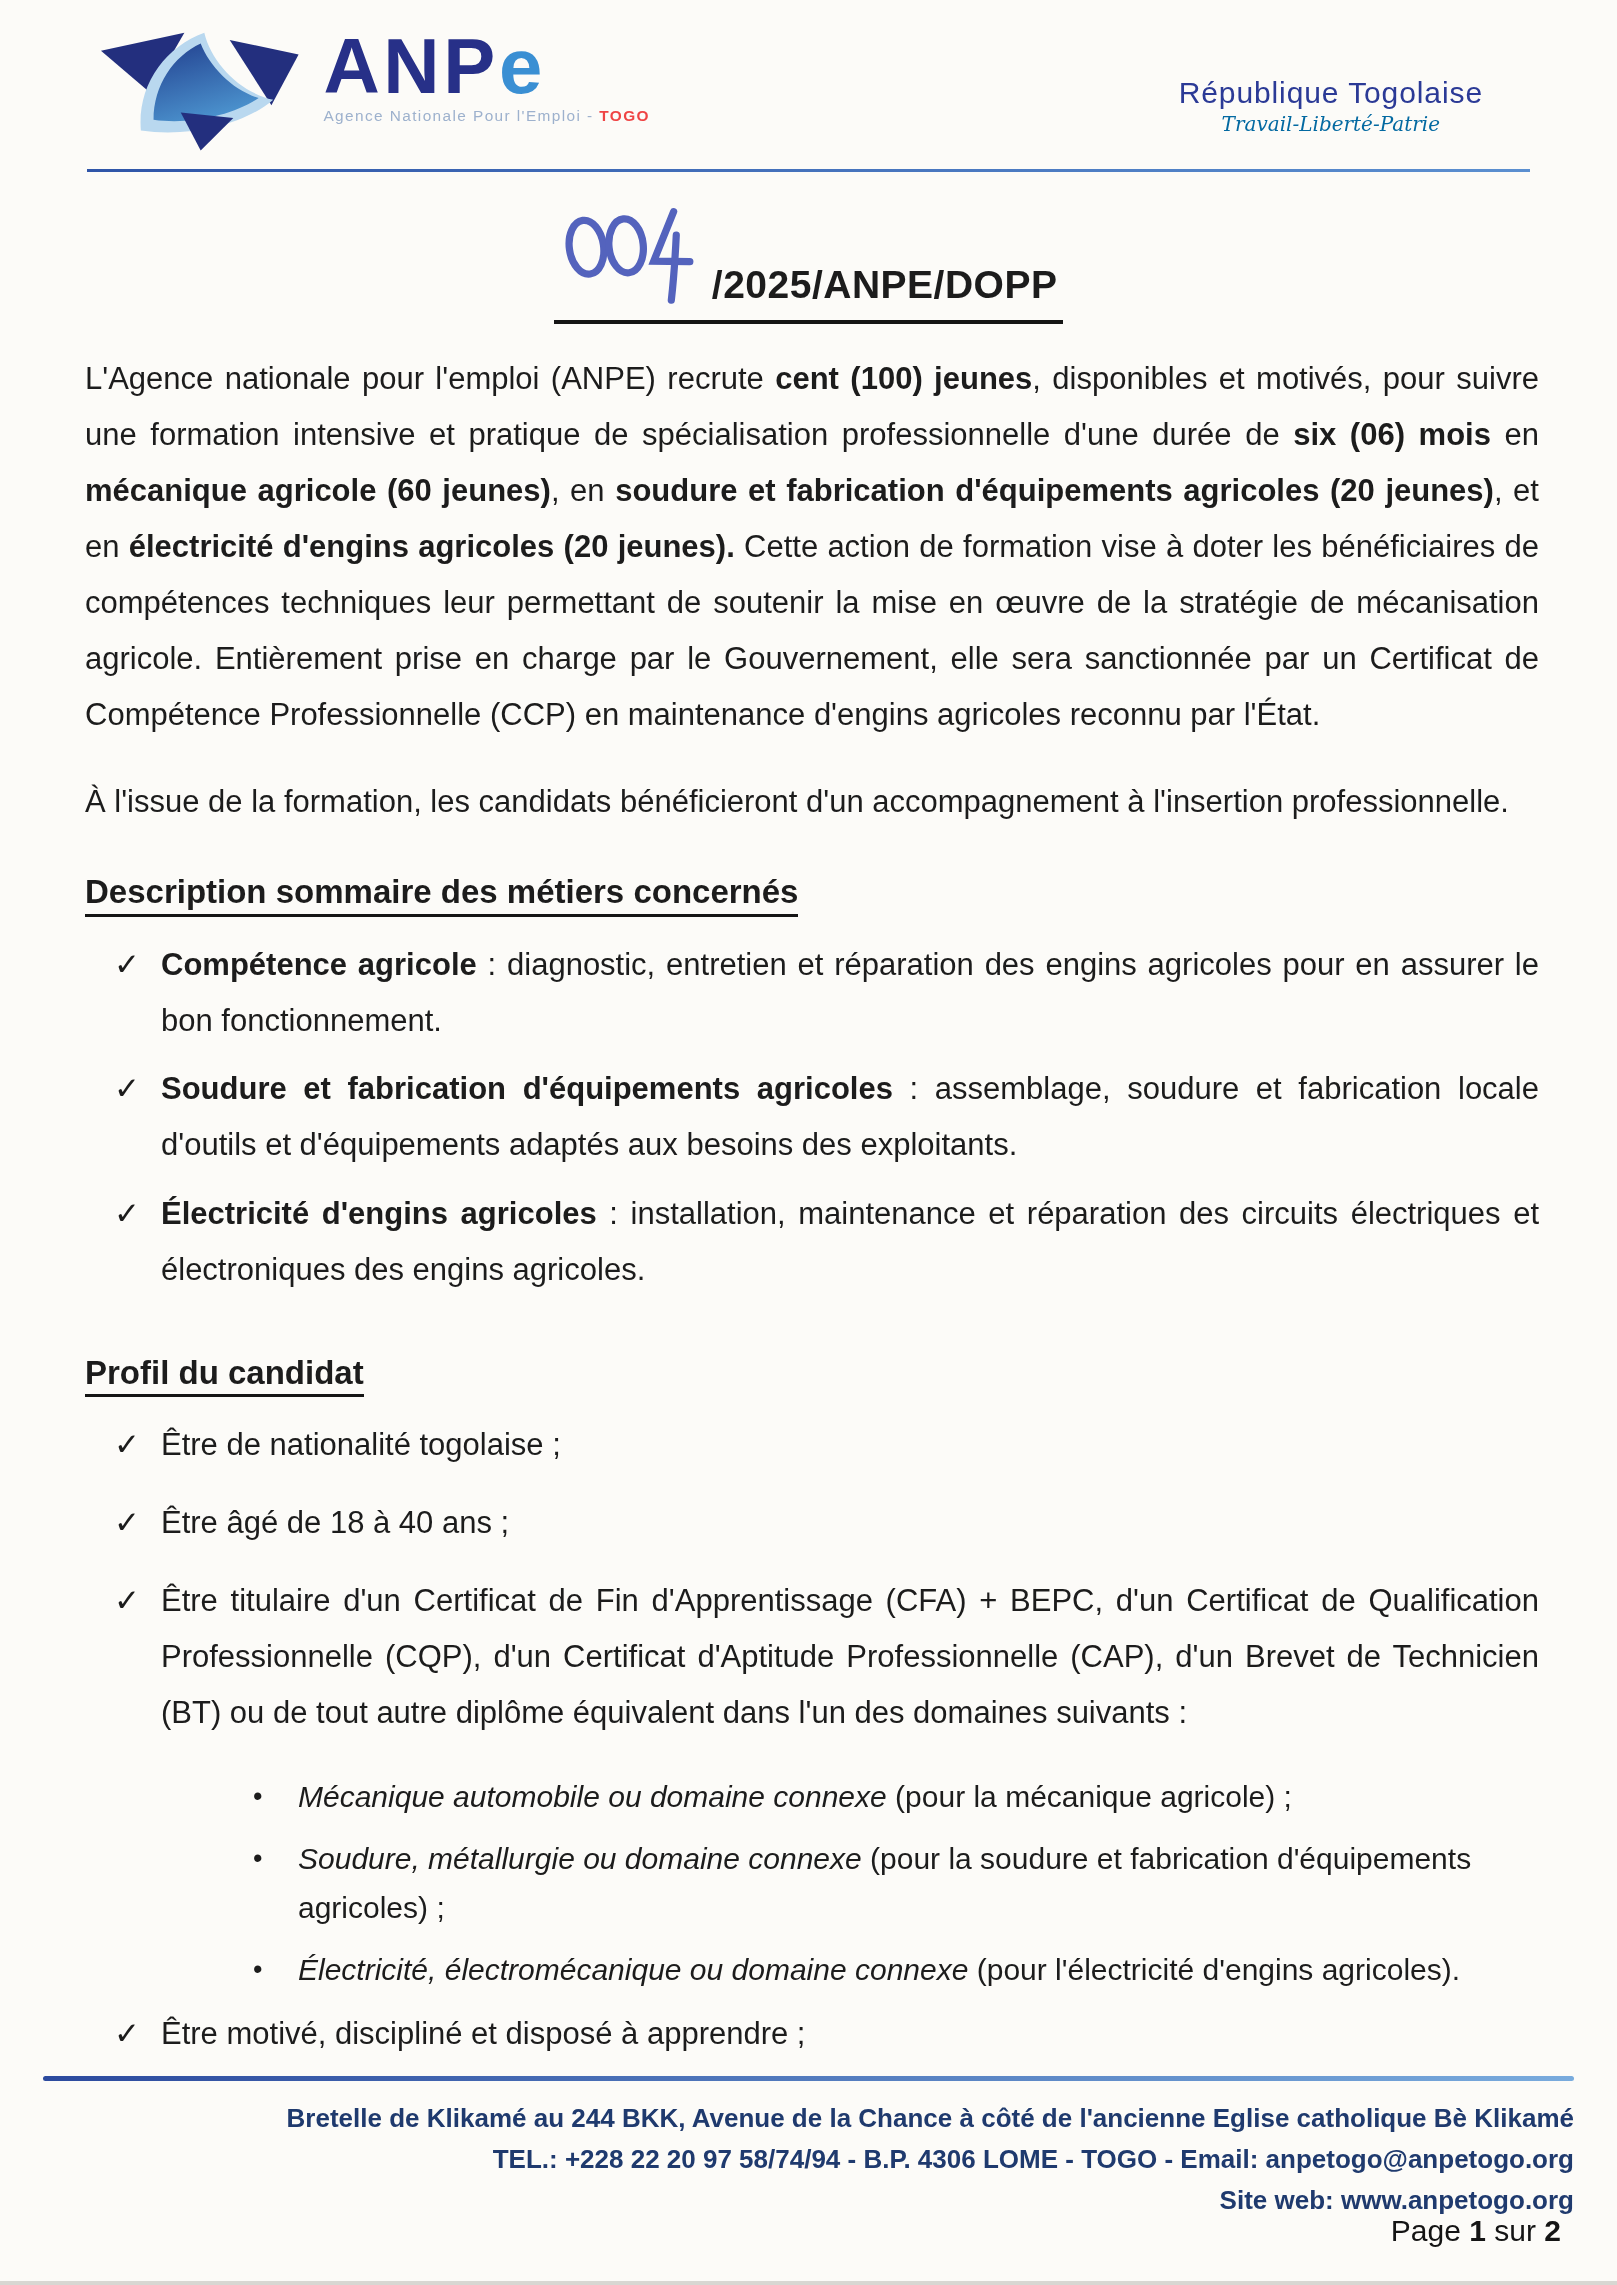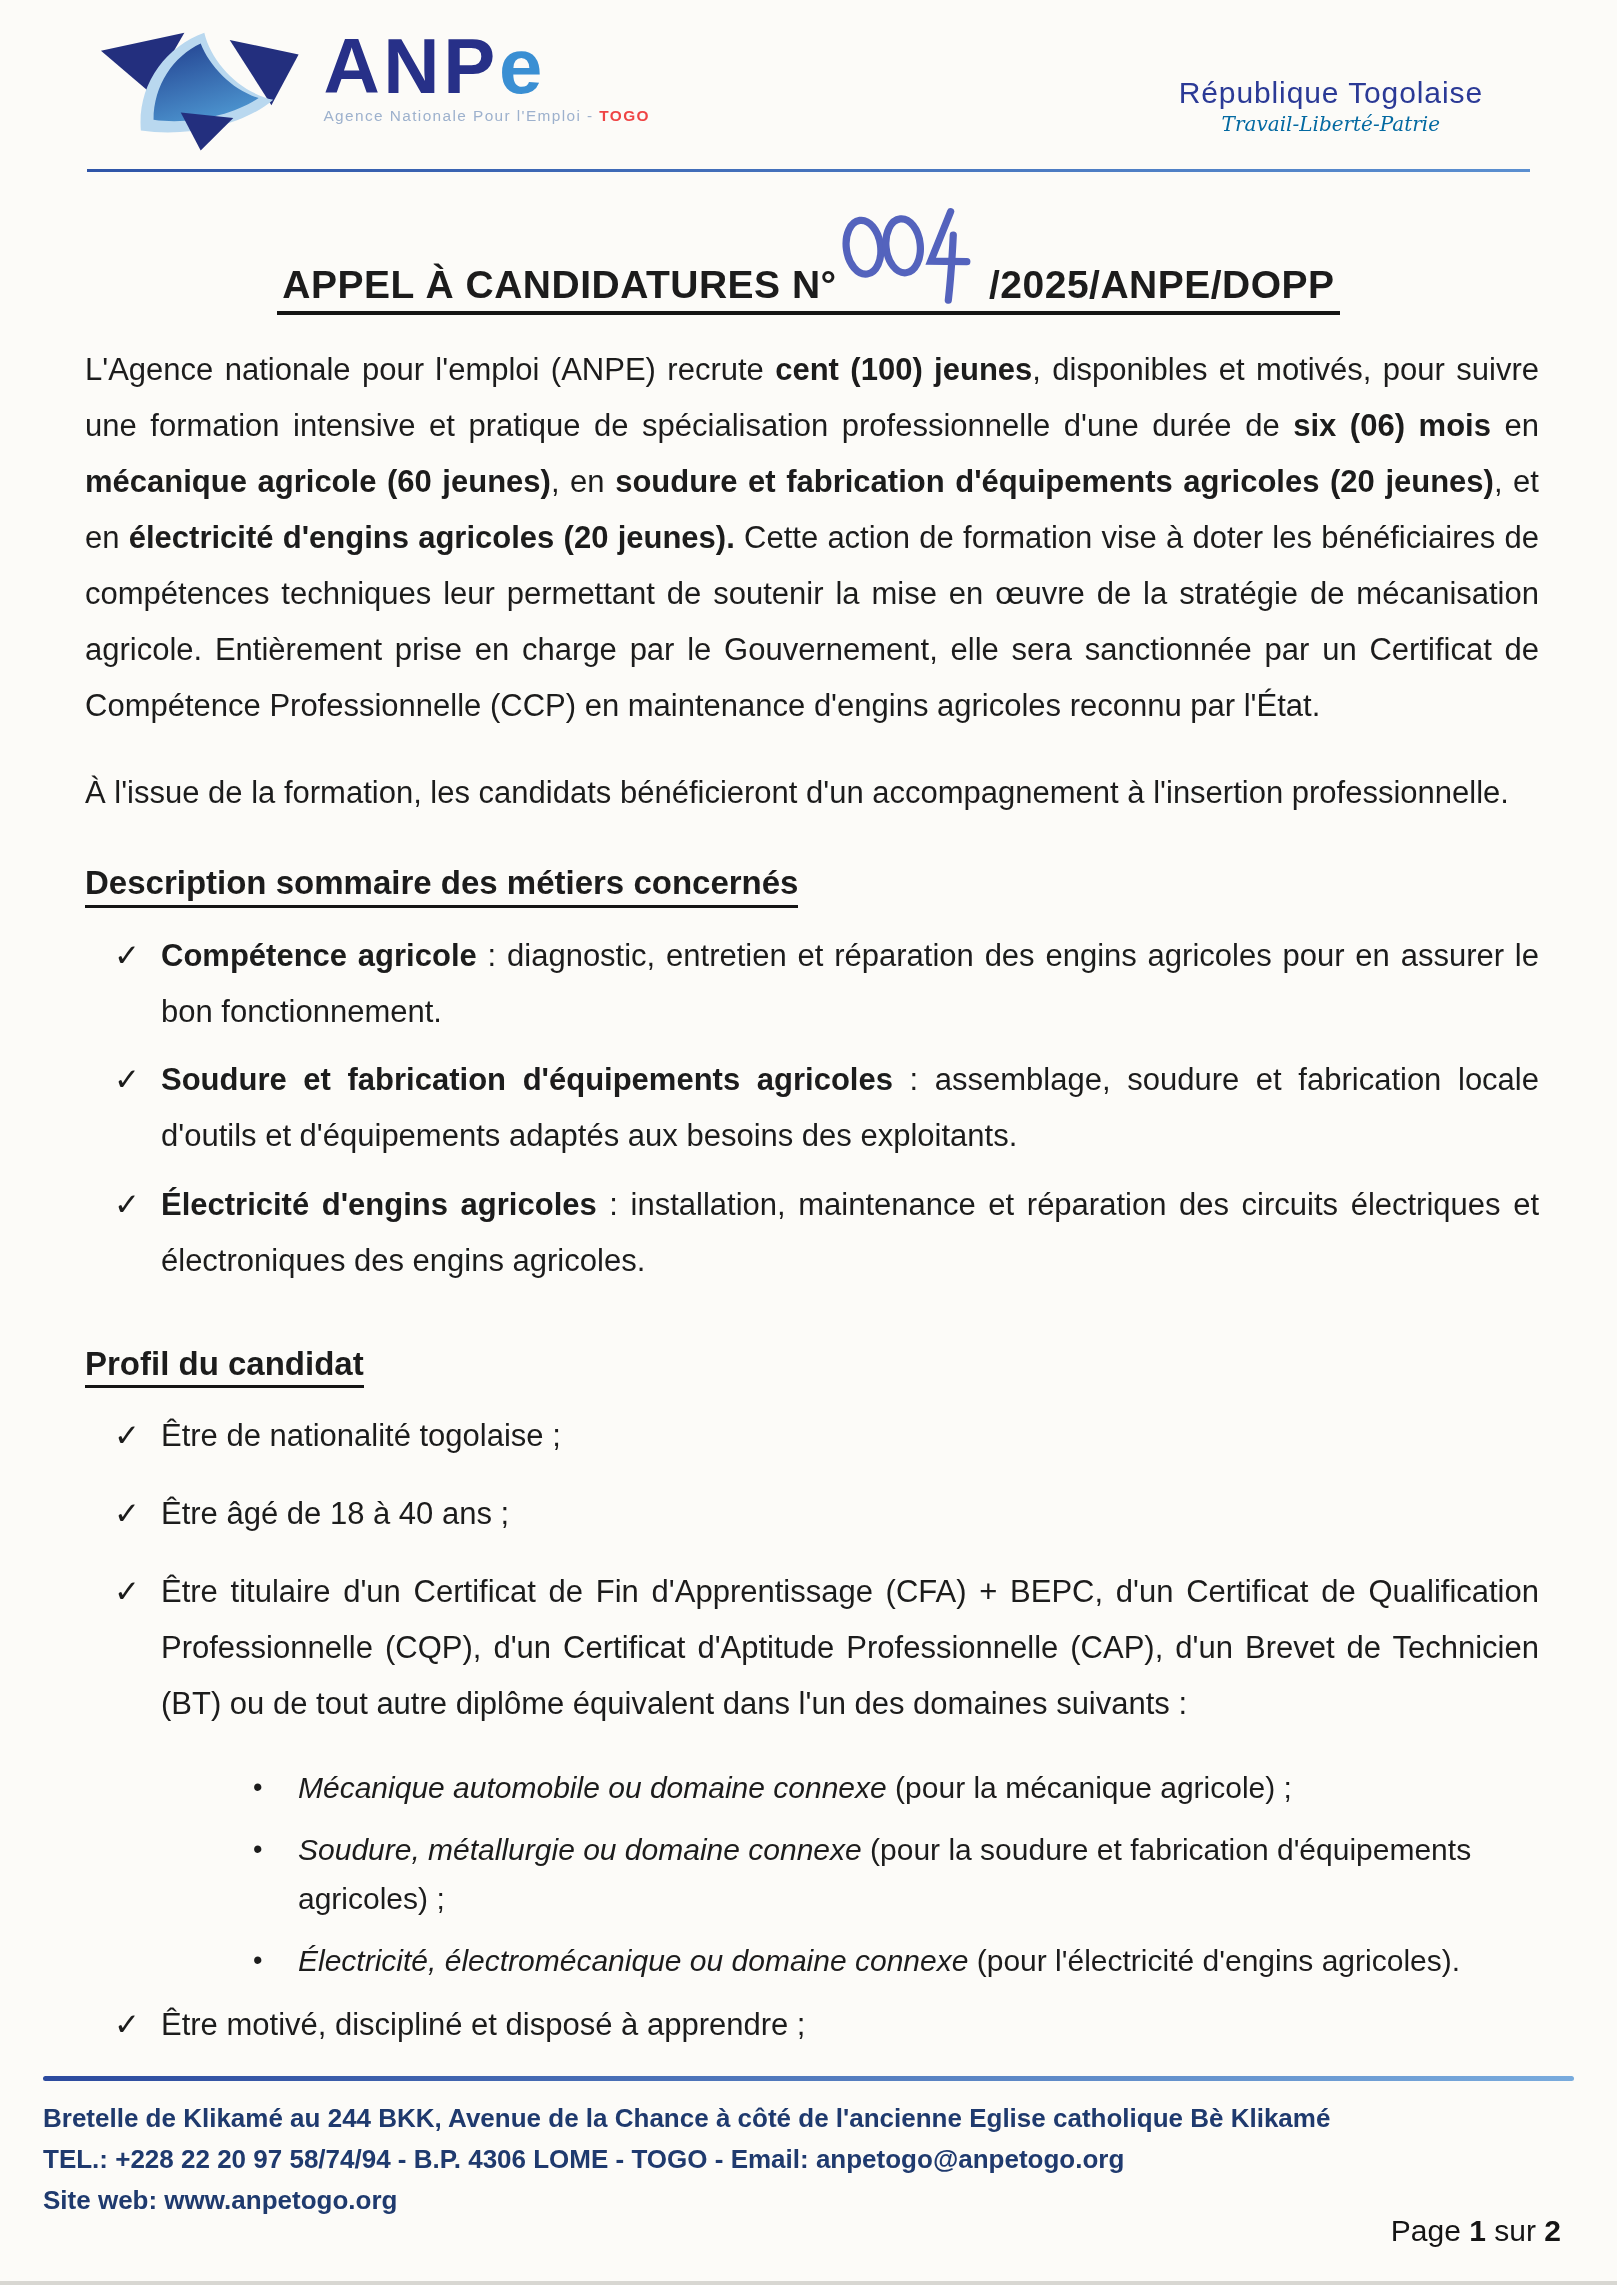--- a/index.html
+++ b/index.html
@@ -53,21 +53,21 @@
 
   .sub-list { margin:31px 0 9px 168px; }
   .sub-item { display:flex; font-size:30px; line-height:49px; margin-bottom:12.7px; }
   .sub-item .dot { width:45px; flex:none; font-size:27px; }
   .sub-item .stext { flex:1; }
   .sub-item .it { font-style:italic;margin-top:28px; }
 
   
   .footer { position:absolute; left:43px; right:43px; top:2076px; }
   .footer-rule { height:5.4px; background:linear-gradient(to right,#2c4a9e,#79abdd); border-radius:2.7px; }
-  .footer-lines { text-align:left; margin-top:16.3px; font-weight:bold; color:#1f3a6e; }
+  .footer-lines { text-align:right; margin-top:16.3px; font-weight:bold; color:#1f3a6e; }
   .footer-line { font-size:26px; line-height:41px; }
   .page-indicator { position:absolute; right:56px; top:2214px; font-size:30px; color:#141414; }
   .page-indicator b { font-weight:bold; }
   .scan-edge { position:absolute; left:0; right:0; bottom:0; height:4.5px; background:#d8d7d2; }
 </style>
 </head>
 <body>
 
 <div class="page">
 
@@ -94,21 +94,20 @@
     <div class="republic-block">
       <div class="republic">République Togolaise</div>
       <div class="motto">Travail-Liberté-Patrie</div>
     </div>
   </div>
   <div class="header-rule"></div>
 
   <div class="title-block">
     <h1 class="title">
       <span class="title-inner">
-        <span>APPEL À CANDIDATURES N°</span>
         <svg class="hand-number" viewBox="0 0 150 112">
           <g fill="none" stroke="#5463bd" stroke-width="8" stroke-linecap="round">
             <ellipse cx="26" cy="44" rx="19" ry="30" transform="rotate(-6 26 44)"></ellipse>
             <ellipse cx="70" cy="44" rx="19" ry="30" transform="rotate(-4 70 44)"></ellipse>
             <path d="M124 8 L100 62 L140 64"></path>
             <path d="M126 34 C 124 58 121 86 118 106"></path>
           </g>
         </svg>
         <span class="sr-only">004</span>
         <span>/2025/ANPE/DOPP</span>

